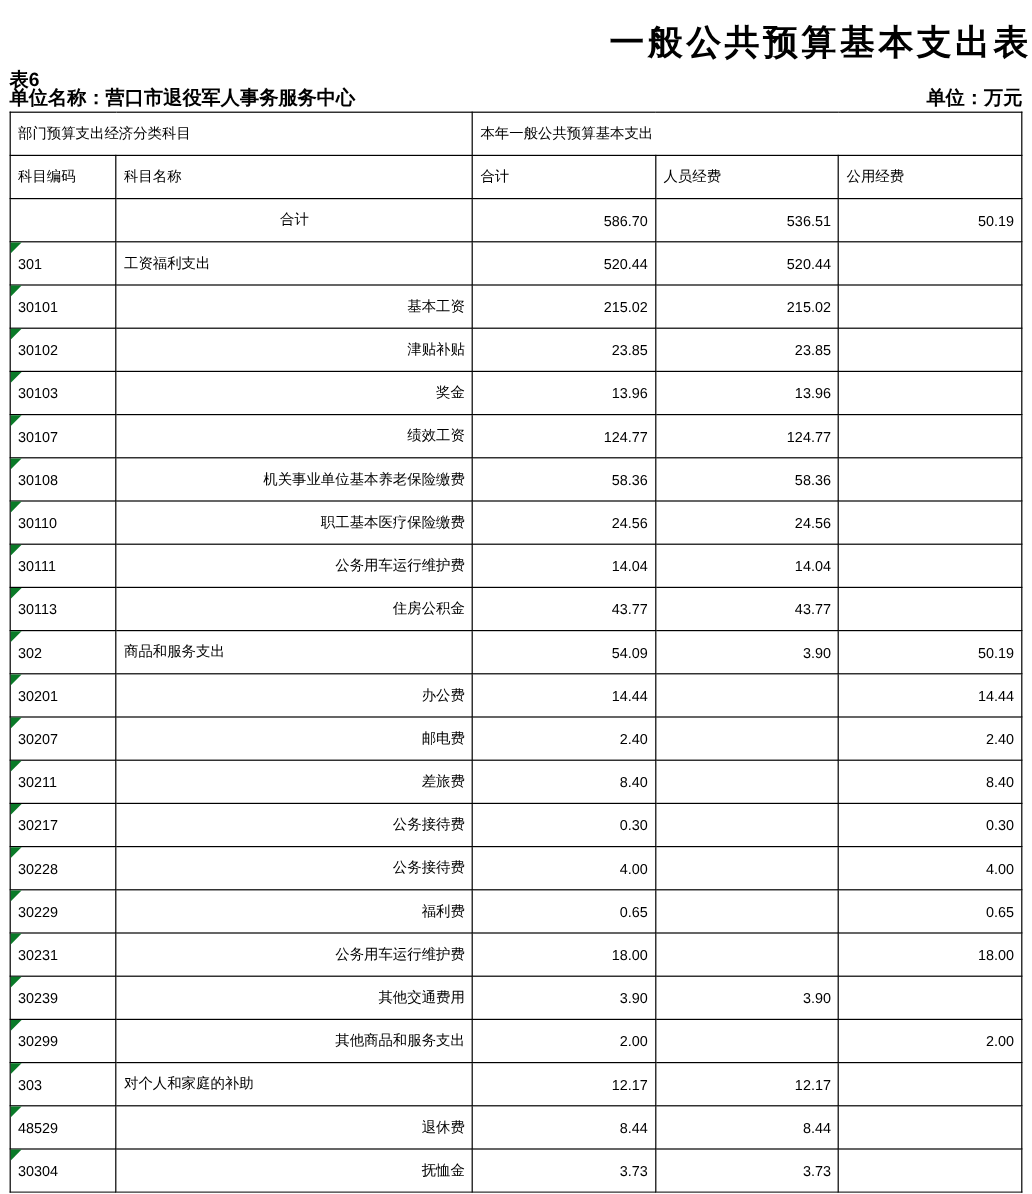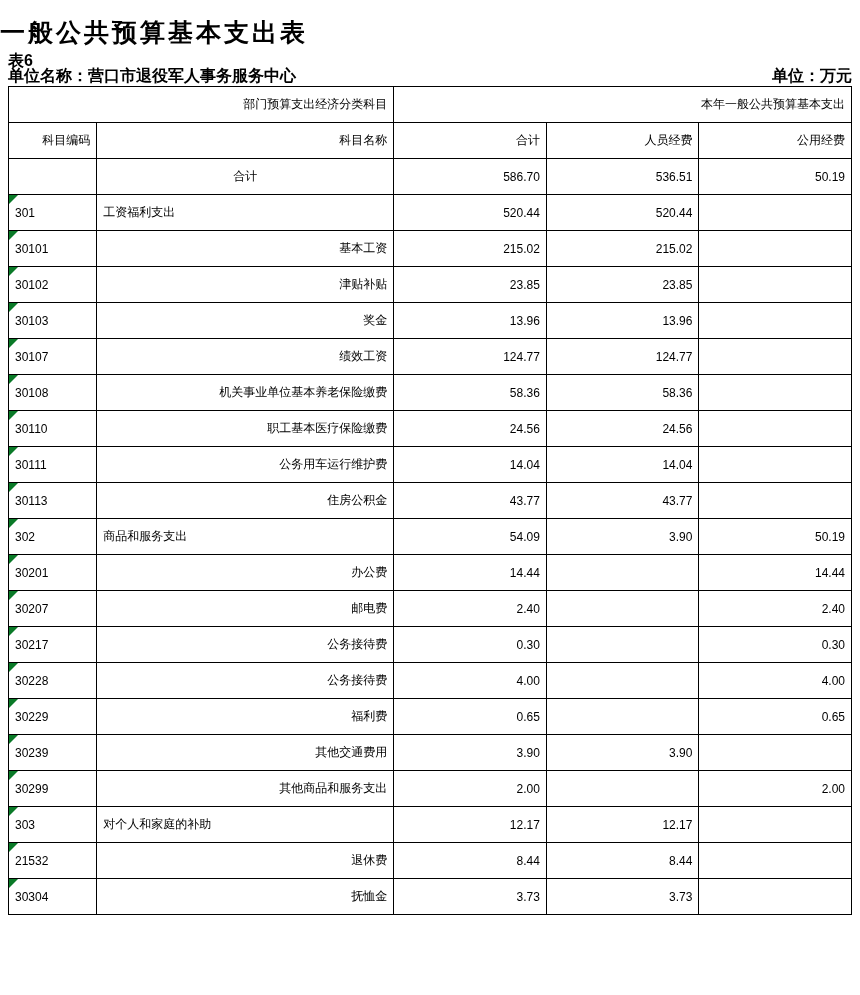--- a/index.html
+++ b/index.html
@@ -13,23 +13,23 @@
     font-family: "Liberation Sans", "DejaVu Sans", sans-serif;
     color: #000000;
     -webkit-font-smoothing: antialiased;
   }
   .page {
     width: 860px;
     position: relative;
     overflow: hidden;
   }
   .doc-title {
-    text-align: left;
+    text-align: right;
     font-family: "Liberation Serif", "DejaVu Serif", serif;
-    font-size: 25px;
+    font-size: 29px;
     font-weight: bold;
     letter-spacing: 3px;
     padding-top: 16px;
     padding-bottom: 4px;
   }
   .meta {
     padding: 0 8px;
     font-size: 16px;
     line-height: 15px;
     font-weight: bold;
@@ -55,21 +55,21 @@
     font-size: 12px;
   }
   table.budget td, table.budget th {
     border: 1px solid #000000;
     padding: 0 6px;
     height: 35px;
     font-weight: normal;
     vertical-align: middle;
   }
   .hdr {
-    text-align: right;
+    text-align: left;
   }
   .hdr-group {
     height: 28px;
   }
   .col-code { width: 88px; }
   .col-name { width: 296px; }
   .col-total { width: 152px; }
   .col-person { width: 152px; }
   .col-public { width: 152px; }
   .num {
@@ -222,39 +222,53 @@
             <td class="num">14.44</td>
           </tr>
           <tr>
             <td class="code corner">30207</td>
             <td class="name-l2">邮电费</td>
             <td class="num">2.40</td>
             <td class="num"></td>
             <td class="num">2.40</td>
           </tr>
           <tr>
+            <td class="code corner">30211</td>
+            <td class="name-l2">差旅费</td>
+            <td class="num">8.40</td>
+            <td class="num"></td>
+            <td class="num">8.40</td>
+          </tr>
+          <tr>
             <td class="code corner">30217</td>
             <td class="name-l2">公务接待费</td>
             <td class="num">0.30</td>
             <td class="num"></td>
             <td class="num">0.30</td>
           </tr>
           <tr>
             <td class="code corner">30228</td>
             <td class="name-l2">公务接待费</td>
             <td class="num">4.00</td>
             <td class="num"></td>
             <td class="num">4.00</td>
           </tr>
           <tr>
             <td class="code corner">30229</td>
             <td class="name-l2">福利费</td>
             <td class="num">0.65</td>
             <td class="num"></td>
             <td class="num">0.65</td>
+          </tr>
+          <tr>
+            <td class="code corner">30231</td>
+            <td class="name-l2">公务用车运行维护费</td>
+            <td class="num">18.00</td>
+            <td class="num"></td>
+            <td class="num">18.00</td>
           </tr>
           <tr>
             <td class="code corner">30239</td>
             <td class="name-l2">其他交通费用</td>
             <td class="num">3.90</td>
             <td class="num">3.90</td>
             <td class="num"></td>
           </tr>
           <tr>
             <td class="code corner">30299</td>
@@ -264,21 +278,21 @@
             <td class="num">2.00</td>
           </tr>
           <tr>
             <td class="code corner">303</td>
             <td class="name-l1">对个人和家庭的补助</td>
             <td class="num">12.17</td>
             <td class="num">12.17</td>
             <td class="num"></td>
           </tr>
           <tr>
-            <td class="code corner">21532</td>
+            <td class="code corner">48529</td>
             <td class="name-l2">退休费</td>
             <td class="num">8.44</td>
             <td class="num">8.44</td>
             <td class="num"></td>
           </tr>
           <tr>
             <td class="code corner">30304</td>
             <td class="name-l2">抚恤金</td>
             <td class="num">3.73</td>
             <td class="num">3.73</td>

